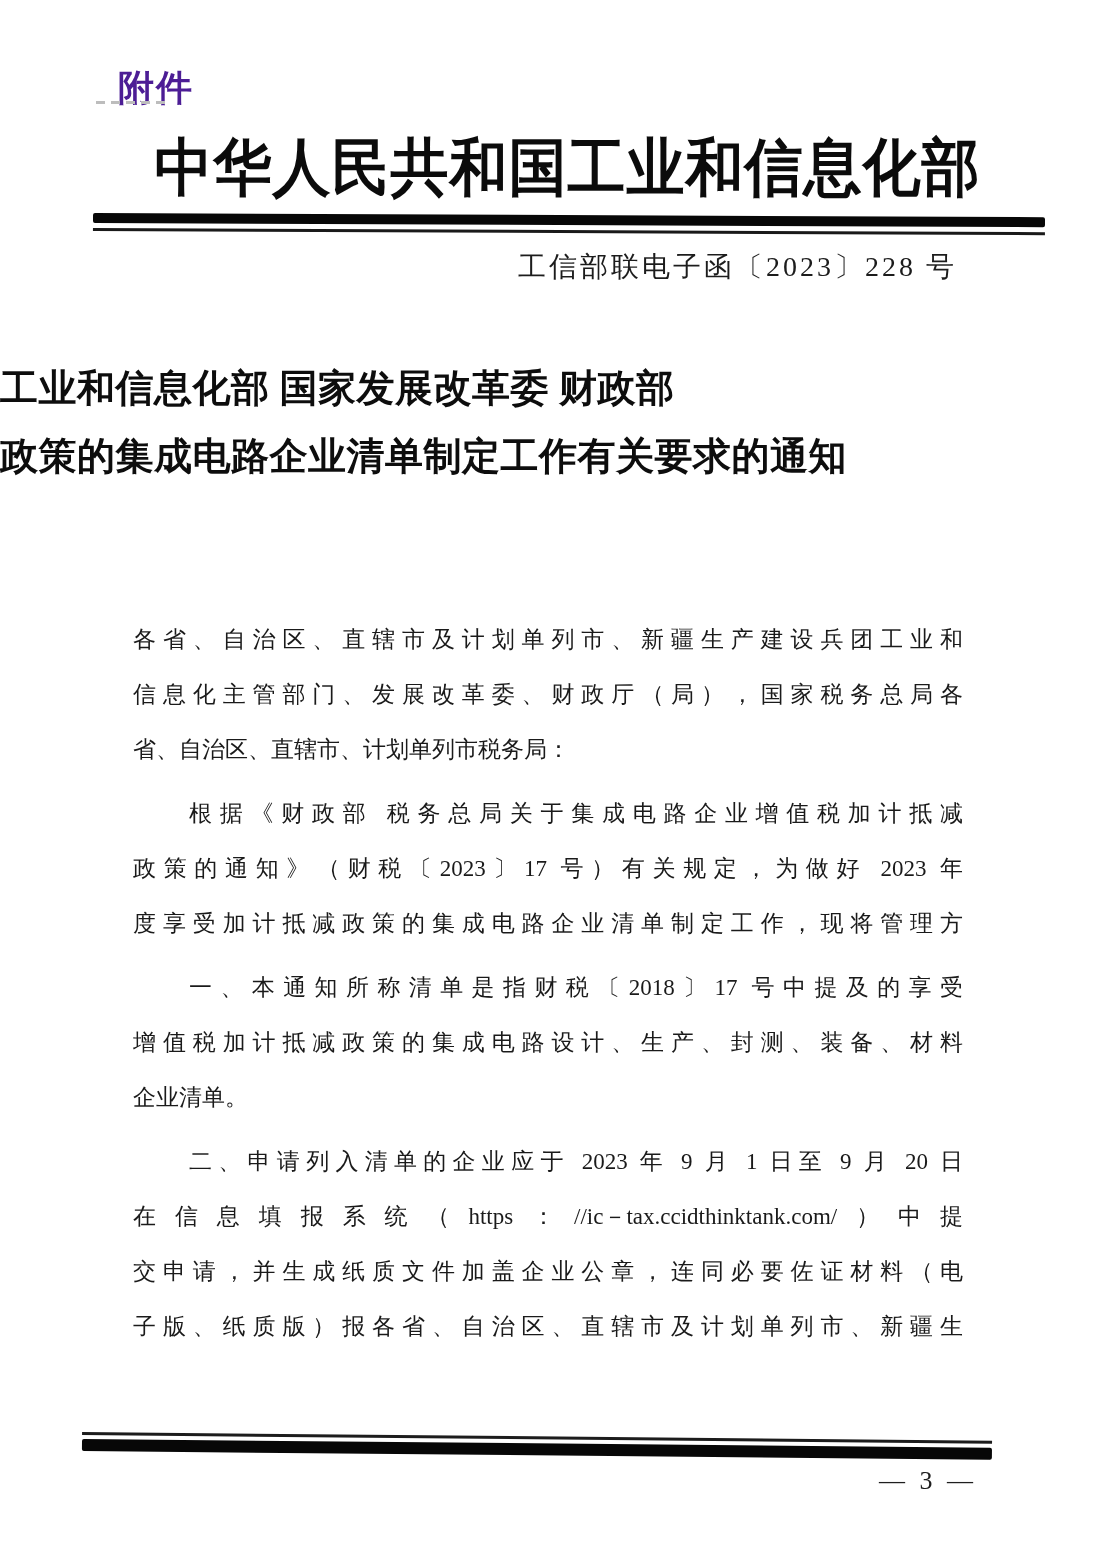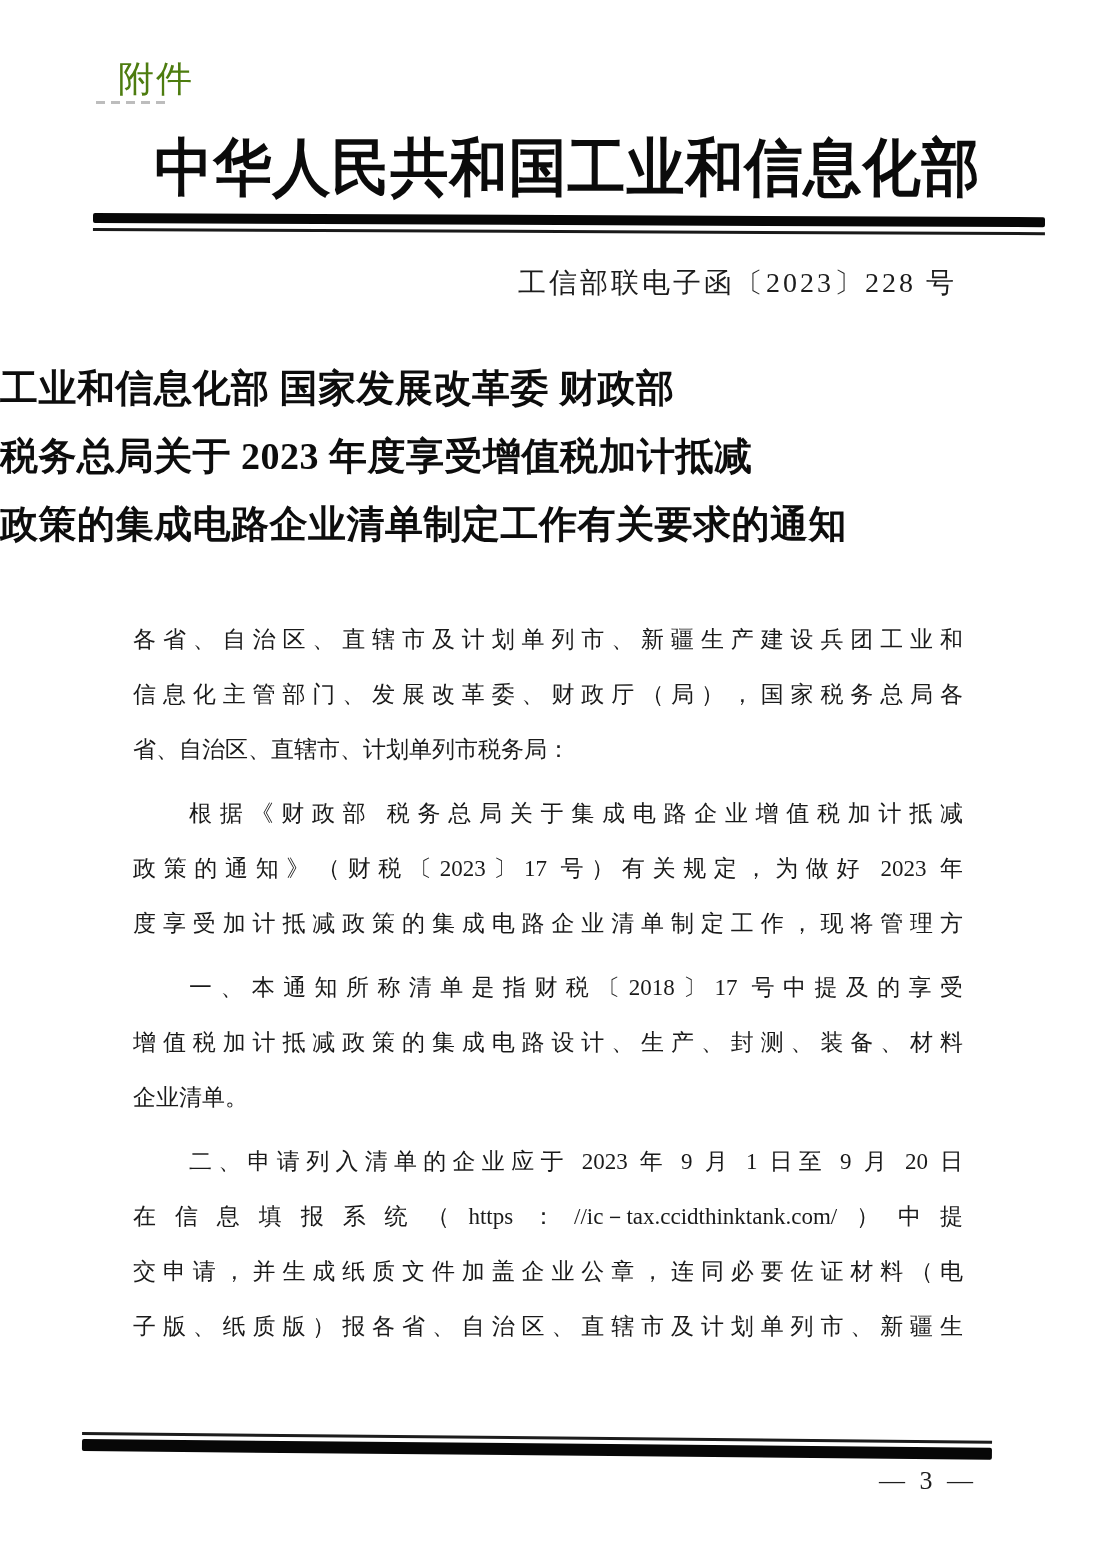--- a/index.html
+++ b/index.html
@@ -13,26 +13,26 @@
     height: 1564px;
     margin: 0 auto;
     background: #ffffff;
     overflow: hidden;
     font-family: "Liberation Serif", "DejaVu Serif", serif;
     color: #161616;
   }
   .attachment {
     position: absolute;
     left: 118px;
-    top: 55px;
+    top: 64px;
     font-family: "Liberation Sans", "DejaVu Sans", sans-serif;
-    font-weight: 400;
+    font-weight: 700;
     font-size: 36px;
     letter-spacing: 2px;
-    color: #4d7c0f;
+    color: #4c1d95;
   }
   .attachment-artifact {
     position: absolute;
     left: 96px;
     top: 101px;
     width: 70px;
     height: 3px;
     background: repeating-linear-gradient(90deg, #bdbdbd 0 9px, transparent 9px 15px);
   }
   .letterhead {
@@ -68,21 +68,20 @@
     background: #1a1a1a;
   }
   .doc-number {
     position: absolute;
     right: 138px;
     top: 248px;
     font-size: 28px;
     letter-spacing: 3px;
     color: #1c1c1c;
     white-space: nowrap;
-    margin-top: 16px;
   }
   .notice-title {
     position: absolute;
     left: 0;
     top: 354px;
     width: 1095px;
     font-size: 38px;
     font-weight: 800;
     line-height: 68px;
     color: #0d0d0d;
@@ -147,21 +146,20 @@
 
   <div class="header-rule">
     <div class="thick"></div>
     <div class="thin"></div>
   </div>
 
   <div class="doc-number">工信部联电子函〔2023〕228 号</div>
 
   <div class="notice-title">
     <div>工业和信息化部 国家发展改革委 财政部</div>
-    <div>税务总局关于 2023 年度享受增值税加计抵减</div>
     <div>政策的集成电路企业清单制定工作有关要求的通知</div>
   </div>
 
   <div class="body-text">
       <div class="para">
         <div class="bline">各省、自治区、直辖市及计划单列市、新疆生产建设兵团工业和</div>
         <div class="bline">信息化主管部门、发展改革委、财政厅（局），国家税务总局各</div>
         <div class="bline lastline">省、自治区、直辖市、计划单列市税务局：</div>
       </div>
       <div class="para">

